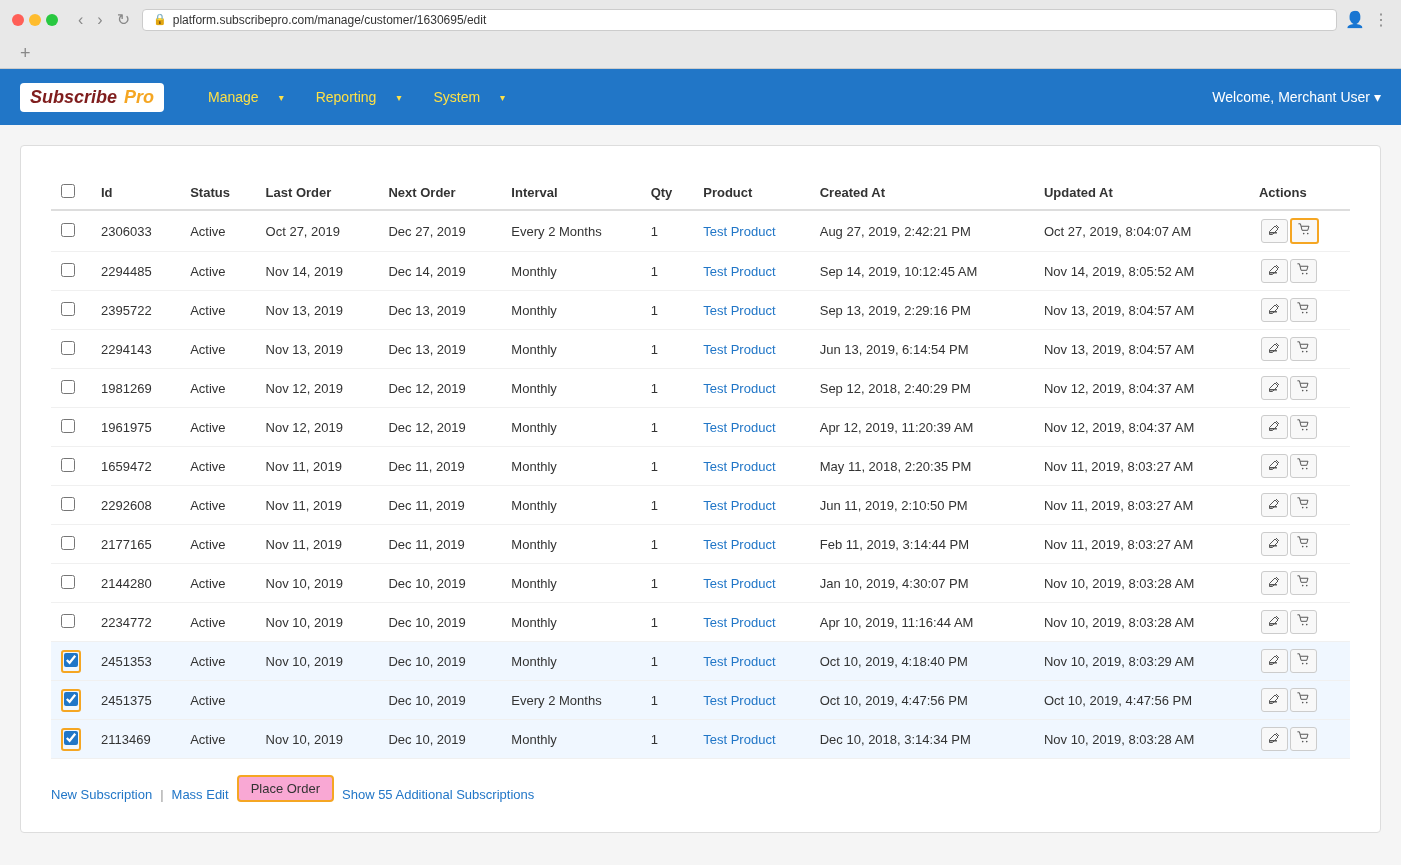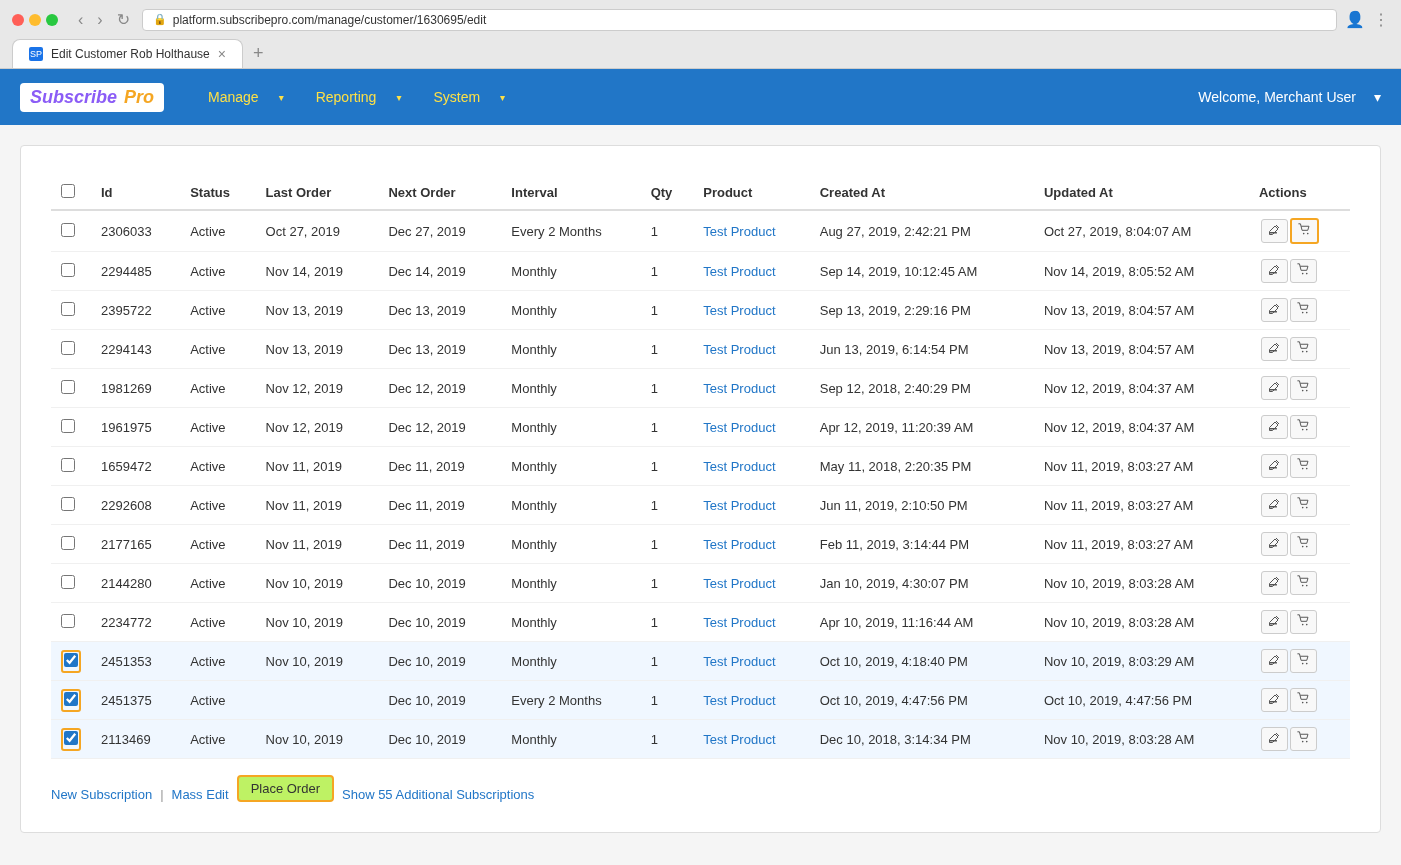--- a/index.html
+++ b/index.html
@@ -26,21 +26,21 @@
     .tab-close { color: #888; cursor: pointer; font-size: 14px; }
     .new-tab { background: none; border: none; font-size: 18px; color: #888; padding: 4px 8px; cursor: pointer; align-self: center; }
 
     
     .app-header { background: #2176c7; display: flex; align-items: center; padding: 0 20px; height: 56px; }
     .logo { background: white; border-radius: 4px; padding: 4px 10px; display: flex; align-items: center; margin-right: 30px; }
     .logo-text { font-size: 18px; font-weight: bold; color: #2176c7; }
     .nav-menu { display: flex; gap: 4px; flex: 1; }
     .nav-item { color: #fde047; padding: 6px 14px; border-radius: 4px; cursor: pointer; font-size: 14px; display: flex; align-items: center; gap: 20px; }
     .nav-arrow { font-size: 10px; }
-    .user-menu { color: white; font-size: 14px; display: flex; align-items: center; gap: 18px; cursor: pointer; }
+    .user-menu { color: white; font-size: 14px; display: flex; align-items: center; gap: 4px; cursor: pointer; }
 
     
     .main-content { background: white; margin: 20px; border-radius: 4px; padding: 30px; min-height: 600px; border: 1px solid #ddd; }
     .page-title { font-size: 22px; font-weight: 600; margin-bottom: 24px; color: #333; }
 
     
     table { width: 100%; border-collapse: collapse; }
     thead th { font-weight: 600; color: #333; padding: 8px 10px; border-bottom: 2px solid #ddd; text-align: left; font-size: 13px; }
     thead th:first-child { width: 30px; }
     tbody tr { border-bottom: 1px solid #f0f0f0; margin-top: 27px; }
@@ -51,21 +51,21 @@
     
     input[type="checkbox"] { width: 14px; height: 14px; cursor: pointer; accent-color: #2176c7; }
 
     
     .row-checked { background: #f0f7ff; }
 
     
     .footer-links { margin-top: 16px; display: flex; align-items: flex-end; gap: 8px; }
     .footer-link { color: #2176c7; text-decoration: none; cursor: pointer; font-size: 13px; }
     .footer-sep { color: #999; }
-    .place-order-btn { background: #bef264; border: 2px solid #f5a623; color: #333; padding: 4px 12px; border-radius: 4px; cursor: pointer; font-size: 13px; font-weight: 500; }
+    .place-order-btn { background: #f9a8d4; border: 2px solid #f5a623; color: #333; padding: 4px 12px; border-radius: 4px; cursor: pointer; font-size: 13px; font-weight: 500; }
   </style>
 </head>
 <body>
 
 <div class="browser-chrome">
   <div class="browser-controls">
     <div class="traffic-lights">
       <div class="tl tl-red"></div>
       <div class="tl tl-yellow"></div>
       <div class="tl tl-green"></div>
@@ -78,33 +78,28 @@
     <div class="address-bar">
       <span class="lock-icon">🔒</span>
       <span>platform.subscribepro.com/manage/customer/1630695/edit</span>
     </div>
     <div class="browser-actions">
       <span>👤</span>
       <span>⋮</span>
     </div>
   </div>
   <div class="browser-tabs">
-    <div class="tab">
-      <div class="tab-icon">SP</div>
-      <span>Edit Customer Rob Holthause</span>
-      <span class="tab-close">×</span>
-    </div>
     <button class="new-tab">+</button>
   </div>
 </div>
 
 <div class="app-header">
   <div class="logo">
     <span class="logo-text">
-      <span style="font-style:italic; color:#8b5cf6;">Subscribe</span><span style="color:#f5a623; font-style:italic; font-weight:bold;margin-left:7px;">Pro</span>
+      <span style="font-style:italic; color:#7f1d1d;">Subscribe</span><span style="color:#f5a623; font-style:italic; font-weight:bold;margin-left:7px;">Pro</span>
     </span>
   </div>
   <nav class="nav-menu">
     <div class="nav-item">
       <span>Manage</span>
       <span class="nav-arrow">▾</span>
     </div>
     <div class="nav-item">
       <span>Reporting</span>
       <span class="nav-arrow">▾</span>

